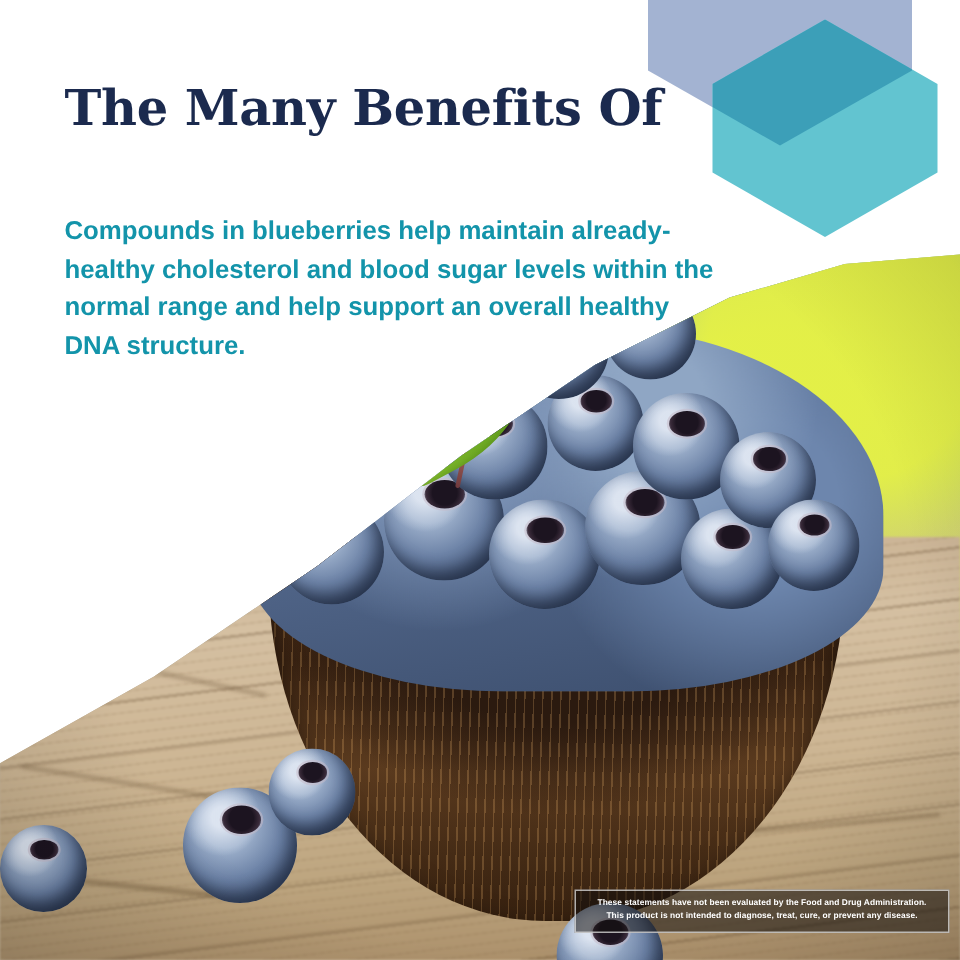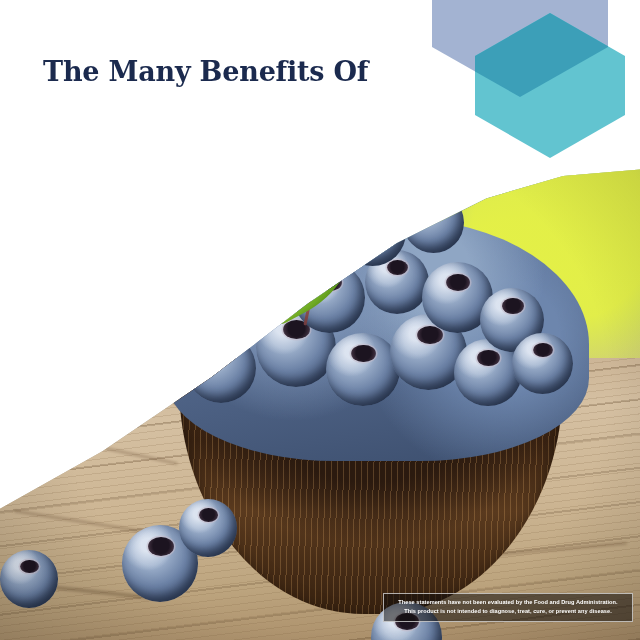--- a/index.html
+++ b/index.html
@@ -153,21 +153,21 @@
     background:radial-gradient(ellipse 78% 70% at 52% 60%, rgba(0,0,0,0) 55%, rgba(0,0,0,0.22) 100%);
   }
 
   
   .headline {
     position:absolute;
     left:43px; top:54px;
     width:430px;
     font-family:"DejaVu Serif", serif;
     font-weight:bold;
-    font-size:27px;
+    font-size:33px;
     line-height:36px;
     letter-spacing:-0.2px;
     color:#1B2A4E;
   }
   .subcopy {
     position:absolute;
     left:43px; top:141px;
     width:440px;
     font-family:"Liberation Sans", sans-serif;
     font-weight:bold;
@@ -289,19 +289,20 @@
       <g clip-path="url(#clipFront)">
         <path d="M12 -60 L100 -10 L100 47 L12 97 L-76 47 L-76 -10 Z" transform="translate(98,0)" fill="#3C9FB8"></path>
       </g>
     </svg>
   </div>
 
   <div class="headline">
     <div>The Many Benefits Of</div>
   </div>
 
+  <p class="subcopy">Compounds in blueberries help maintain already-healthy cholesterol and blood sugar levels within the normal range and help support an overall healthy DNA structure.</p>
 
   <div class="disclaimer">
     <div>These statements have not been evaluated by the Food and Drug Administration.</div>
     <div>This product is not intended to diagnose, treat, cure, or prevent any disease.</div>
   </div>
 
 </div>
 
 </body></html>

